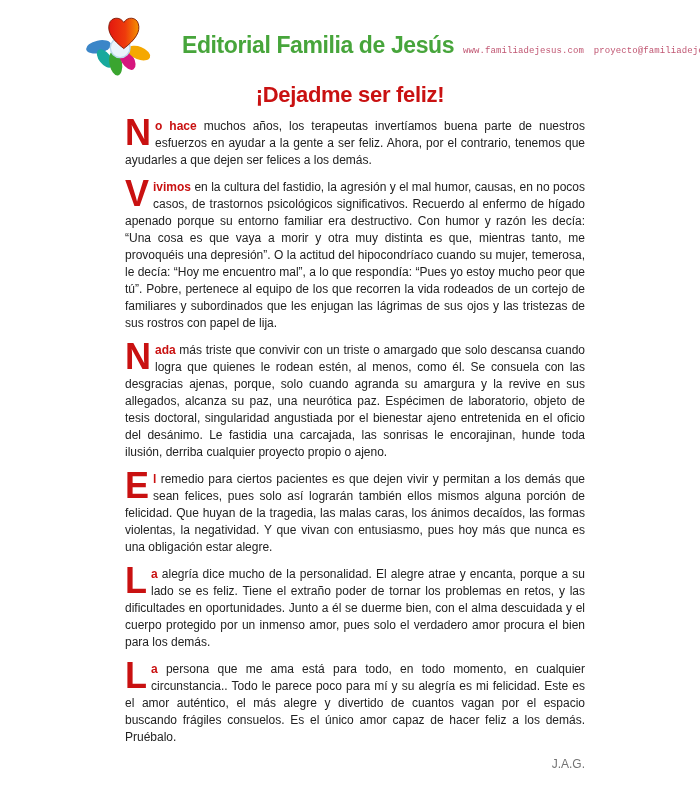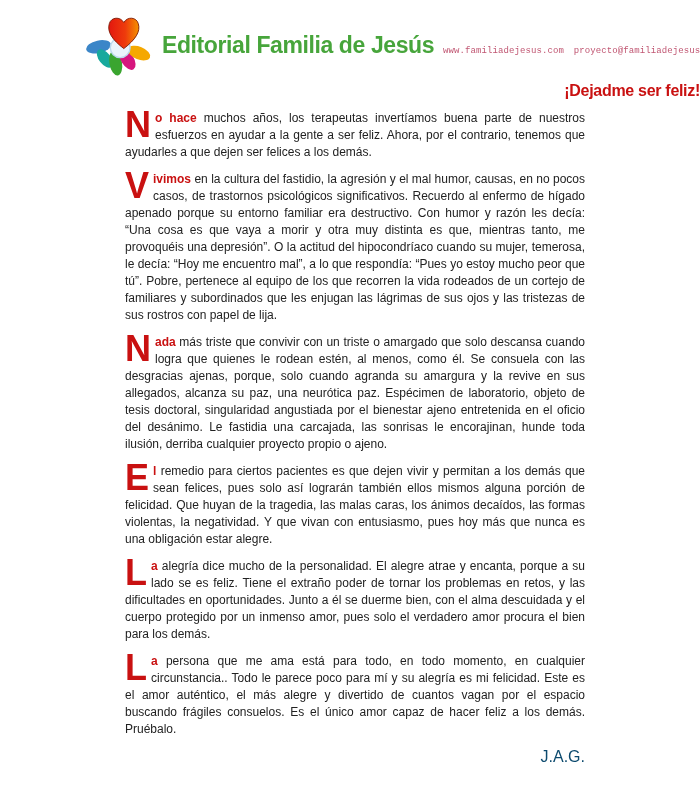--- a/index.html
+++ b/index.html
@@ -32,35 +32,36 @@
   .brand-line {
     display: flex;
     align-items: baseline;
     white-space: nowrap;
   }
   .brand {
     color: #47a53b;
     font-weight: bold;
     font-size: 23px;
     letter-spacing: -0.4px;
+    margin-left: 20px;
   }
   .contact {
     color: #c05672;
     font-size: 9px;
     margin-left: 9px;
     letter-spacing: 0.1px;
   }
   .contact span { margin-right: 7px; font-family: Liberation Mono, monospace; }
   .contact span:last-child { margin-right: 0; }
   
   .title {
-    text-align: right;
+    text-align: center;
     color: #c91111;
     font-weight: bold;
-    font-size: 16px;
+    font-size: 22px;
     margin: 6px 0 10px 0;
     letter-spacing: -0.3px;
   }
   
   .article {
     width: 460px;
     margin: 0 auto 0 125px;
     color: #222222;
     font-size: 12px;
     line-height: 17px;
@@ -79,22 +80,22 @@
     margin: 1px 4px 0 0;
   }
   .lead {
     color: #c91111;
     font-weight: bold;
     margin-top: 11px;
   }
   .signature {
     text-align: right;
     margin-top: 2px;
-    font-size: 16px;
-    color: #0c4a6e;
+    font-size: 12px;
+    color: #737373;
   }
 </style>
 </head>
 <body>
 
 <div class="page">
 
   <div class="header">
     <svg class="logo" viewBox="0 0 80 72" aria-hidden="true">
       <defs>

